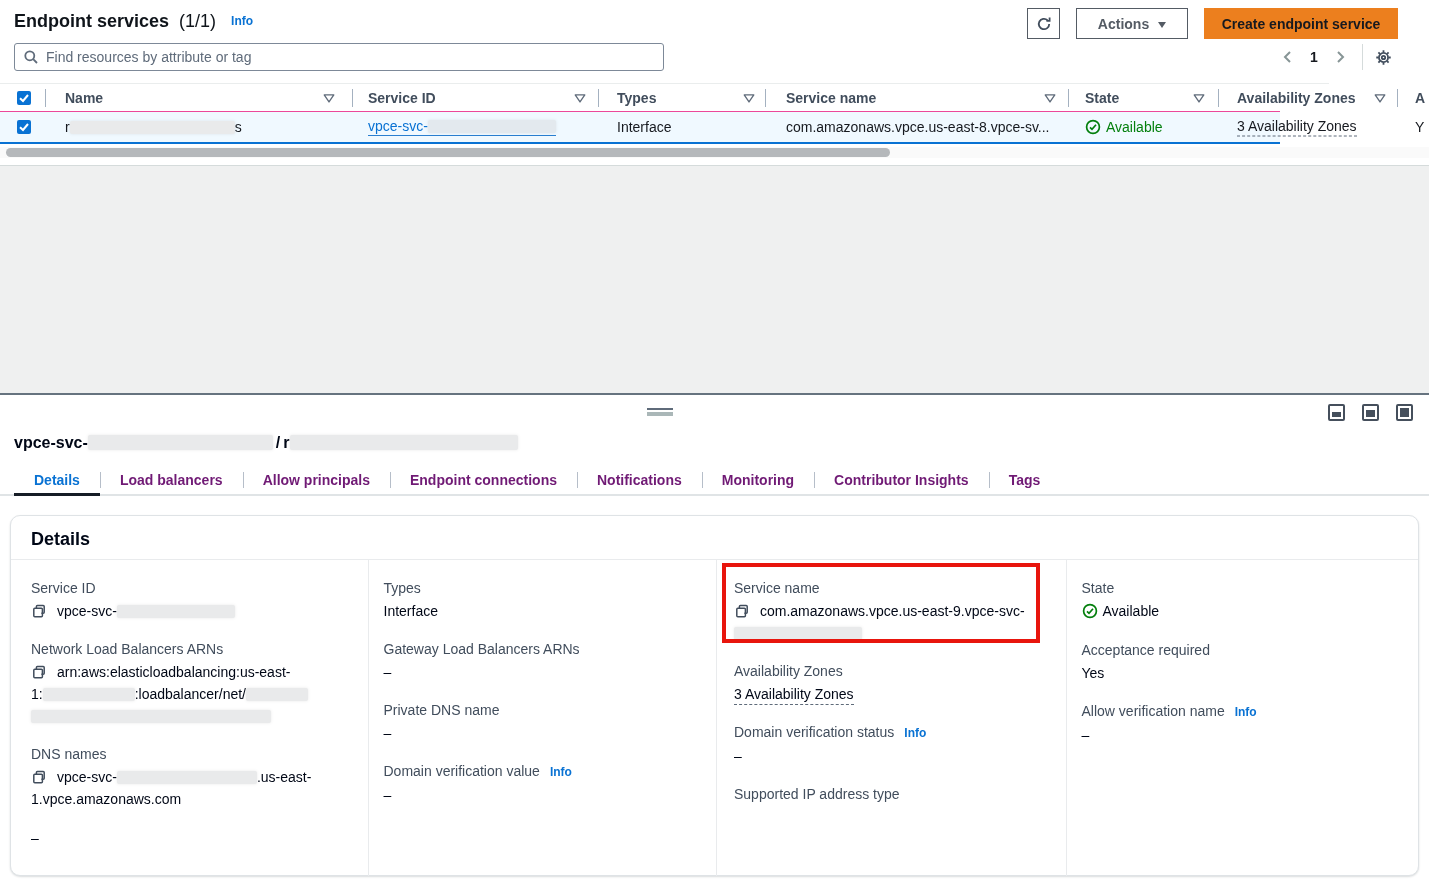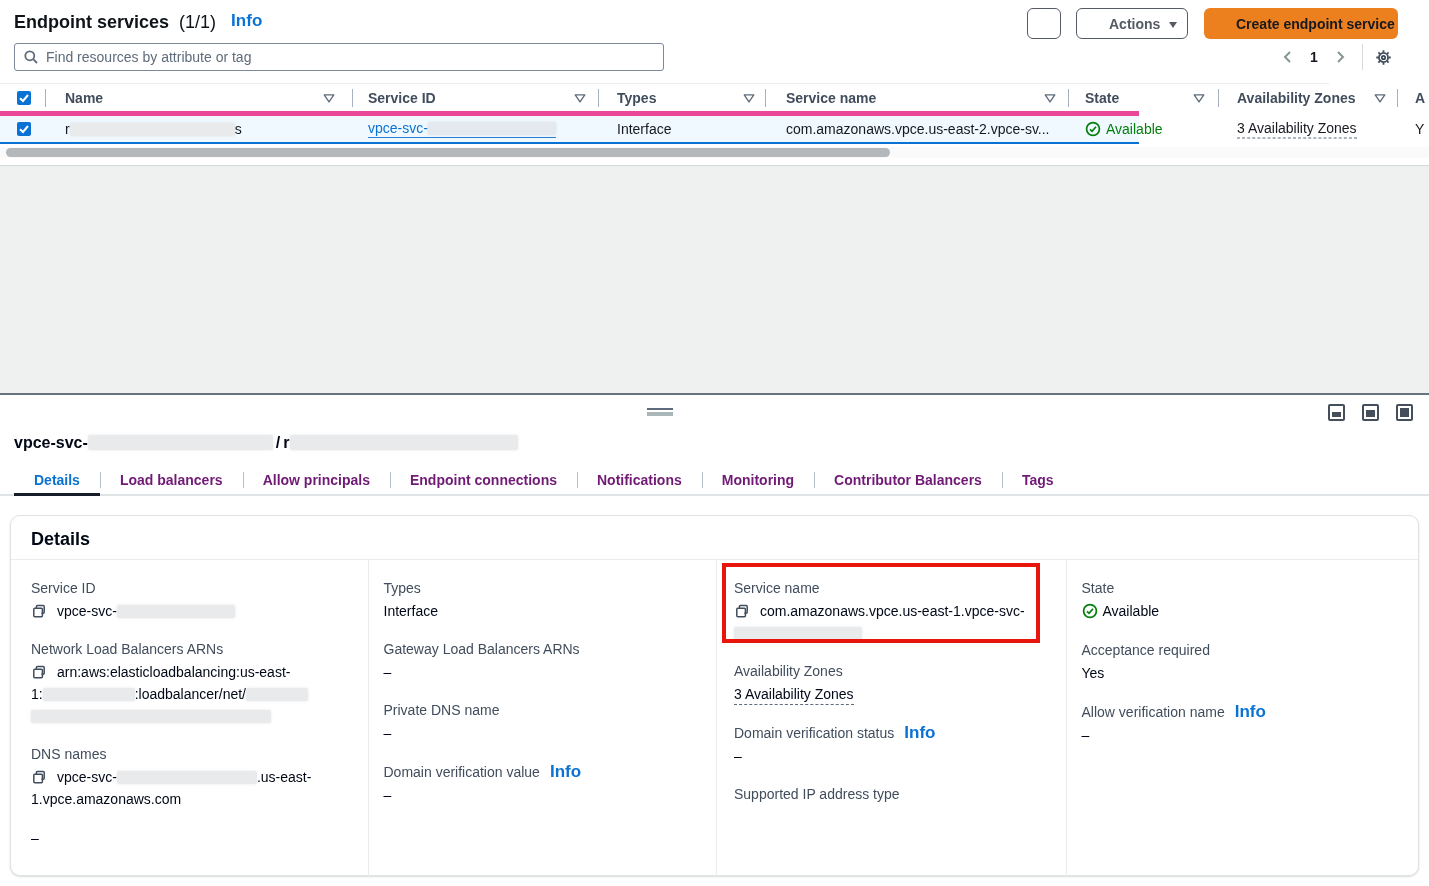--- a/index.html
+++ b/index.html
@@ -4,42 +4,42 @@
 <style>
 * { box-sizing: border-box; margin: 0; padding: 0; }
 body { font-family: "Liberation Sans", sans-serif; }
 #page { position: relative; width: 1429px; height: 886px; background: #eff0f0; overflow: hidden; }
 
 
 #top-card { position: absolute; top: 0; left: 0; width: 1429px; height: 166px; background: #fff; border-bottom: 1px solid #d5dbdb; }
 .page-title { position: absolute; left: 14px; top: 11px; font-size: 18px; color: #0f141a; white-space: nowrap; }
 .page-title .t { font-weight: bold; }
 .page-title .c { font-weight: normal; margin-left: 5px; }
-.info-link { font-size: 17px; font-weight: bold; color: #0972d3; margin-left: 10px; vertical-align: 2px; }
-
-.btn { position: absolute; top: 8px; height: 31px; border: 1px solid #545b64; border-radius: 6px; background: #fff; color: #16191f; font-weight: bold; font-size: 14px; display: flex; align-items: center; justify-content: flex-start; padding-left: 32px; }
+.info-link { font-size: 12px; font-weight: bold; color: #0972d3; margin-left: 10px; vertical-align: 2px; }
+
+.btn { position: absolute; top: 8px; height: 31px; border: 1px solid #545b64; border-radius: 0; background: #fff; color: #16191f; font-weight: bold; font-size: 14px; display: flex; align-items: center; justify-content: center; }
 #btn-refresh { left: 1027px; width: 33px; }
 #btn-actions { left: 1076px; width: 112px; gap: 9px; color: #545b64; }
 #btn-create { left: 1204px; width: 194px; background: #ec7f1e; border: none; color: #16191f; }
 .caret-down { width: 0; height: 0; border: 4px solid transparent; border-top: 6px solid #545b64; margin-top: 6px; }
 
 #search { position: absolute; left: 14px; top: 43px; width: 650px; height: 28px; border: 1px solid #7d8998; border-radius: 3px; background: #fff; display: flex; align-items: center; padding: 0 8px; gap: 7px; }
 #search .ph { color: #5f6b7a; font-size: 14px; }
 
 #pager { position: absolute; top: 43px; left: 1280px; height: 28px; display: flex; align-items: center; }
 #pager .num { font-weight: bold; font-size: 14px; color: #16191f; margin: 0 14px; }
 #pager .vsep { width: 1px; height: 26px; background: #d5dbdb; margin: 0 12px 0 14px; }
 
 
 #thead { position: absolute; top: 83px; left: 0; width: 1329px; height: 28px; border-top: 1px solid #eaeded; background: #fff; }
 .th { position: absolute; top: 50%; transform: translateY(-50%); font-weight: bold; font-size: 14px; color: #414d5c; white-space: nowrap; }
 .colsep { position: absolute; top: 5px; width: 1px; height: 18px; background: #a4b1c0; }
 .fico { position: absolute; top: 7px; }
 
-#trow { position: absolute; top: 111px; left: 0; width: 1139px; height: 33px; background: #f0f9ff; border-top: 5px solid #ec4899; border-bottom: 2px solid #0972d3; }
+#trow { position: absolute; top: 111px; left: 0; width: 1280px; height: 33px; background: #f0f9ff; border-top: 1px solid #ec4899; border-bottom: 2px solid #0972d3; }
 .td { position: absolute; top: 50%; transform: translateY(-50%); font-size: 14px; color: #16191f; white-space: nowrap; }
 .cb { position: absolute; width: 14px; height: 14px; background: #0972d3; border-radius: 2px; left: 17px; top: 50%; transform: translateY(-50%); }
 .redact { display: inline-block; background: #e9eaeb; border-radius: 2px; height: 13px; vertical-align: -2px; box-shadow: 0 0 3px rgba(130,130,130,0.18); }
 .link { color: #0972d3; border-bottom: 1px solid #2a7fd0; padding-bottom: 1px; }
 .link .redact { background: #e3e9ee; }
 .status-green { color: #037f0c; display: inline-flex; align-items: center; gap: 5px; }
 .az-link { border-bottom: 1px dashed #5f6b7a; padding-bottom: 2px; }
 
 #hscroll { position: absolute; top: 147px; left: 0; width: 1429px; height: 11px; background: #fafafa; }
 #hscroll .thumb { position: absolute; left: 6px; top: 1px; width: 884px; height: 9px; border-radius: 5px; background: #b5b8bb; }
@@ -173,21 +173,21 @@
       <span class="th" style="left:1415px">A</span>
     </div>
 
     <div id="trow">
       <span class="cb"><svg width="14" height="14" viewBox="0 0 14 14">
             <path d="M3 7.2 6 10l5-6" fill="none" stroke="#fff" stroke-width="2"></path>
           </svg></span>
       <span class="td" style="left:65px"><span>r</span><span class="redact" style="width:165px"></span><span>s</span></span>
       <span class="td link" style="left:368px"><span>vpce-svc-</span><span class="redact" style="width:128px"></span></span>
       <span class="td" style="left:617px">Interface</span>
-      <span class="td" style="left:786px">com.amazonaws.vpce.us-east-2.vpce-sv...</span>
+      <span class="td" style="left:786px">com.amazonaws.vpce.us-east-8.vpce-sv...</span>
       <span class="td status-green" style="left:1085px">
         <svg width="16" height="16" viewBox="0 0 16 16">
             <circle cx="8" cy="8" r="6.4" fill="none" stroke="#037f0c" stroke-width="1.7"></circle>
             <path d="M5 8.3l2 2 4-4.6" fill="none" stroke="#037f0c" stroke-width="1.7"></path>
           </svg>
         <span>Available</span>
       </span>
       <span class="td az-link" style="left:1237px">3 Availability Zones</span>
       <span class="td" style="left:1415px">Y</span>
     </div>
@@ -218,21 +218,21 @@
       <span>vpce-svc-</span><span class="redact" style="width:185px"></span><span class="sep">/</span><span>r</span><span class="redact" style="width:228px"></span>
     </div>
 
     <div id="tabs">
       <span class="tab active">Details</span>
       <span class="tab">Load balancers</span>
       <span class="tab">Allow principals</span>
       <span class="tab">Endpoint connections</span>
       <span class="tab">Notifications</span>
       <span class="tab">Monitoring</span>
-      <span class="tab">Contributor Balancers</span>
+      <span class="tab">Contributor Insights</span>
       <span class="tab">Tags</span>
     </div>
 
     <div id="card">
       <div id="card-h">Details</div>
       <div id="card-body">
 
         <div class="dcol c1">
           <div class="fld">
             <div class="lbl">Service ID</div>
@@ -296,21 +296,21 @@
 
         <div class="dcol c3">
           <div class="fld">
             <div class="lbl">Service name</div>
             <div class="val">
               <svg class="cico" width="16" height="16" viewBox="0 0 16 16">
                   <g fill="none" stroke="#414d5c" stroke-width="1.5">
                     <rect x="2.8" y="5.2" width="8.6" height="8.6" rx="1"></rect>
                     <path d="M5.4 5.2V3.4a1 1 0 0 1 1-1h5.8a1 1 0 0 1 1 1v5.8a1 1 0 0 1-1 1h-1.8"></path>
                   </g>
-                </svg><span>com.amazonaws.vpce.us-east-1.vpce-svc-</span>
+                </svg><span>com.amazonaws.vpce.us-east-9.vpce-svc-</span>
             </div>
             <div class="val"><span class="redact" style="width:128px"></span></div>
           </div>
           <div class="fld">
             <div class="lbl">Availability Zones</div>
             <div class="val"><span class="az-link">3 Availability Zones</span></div>
           </div>
           <div class="fld">
             <div class="lbl"><span>Domain verification status</span><span class="info-link">Info</span></div>
             <div class="val">–</div>

